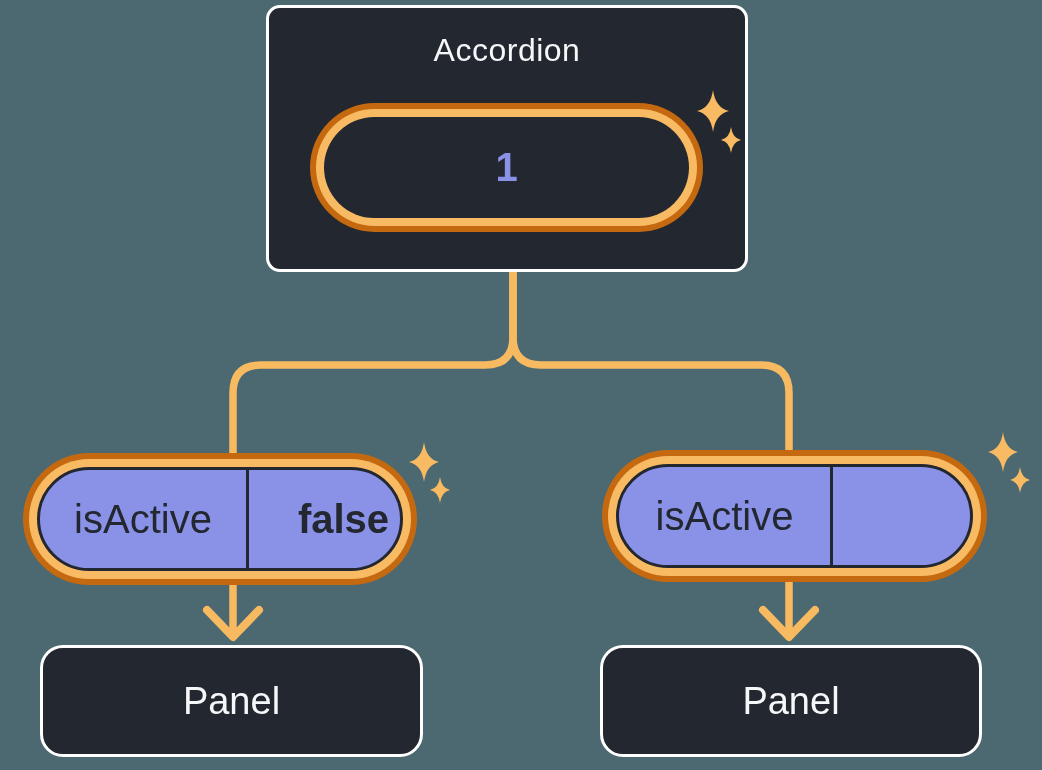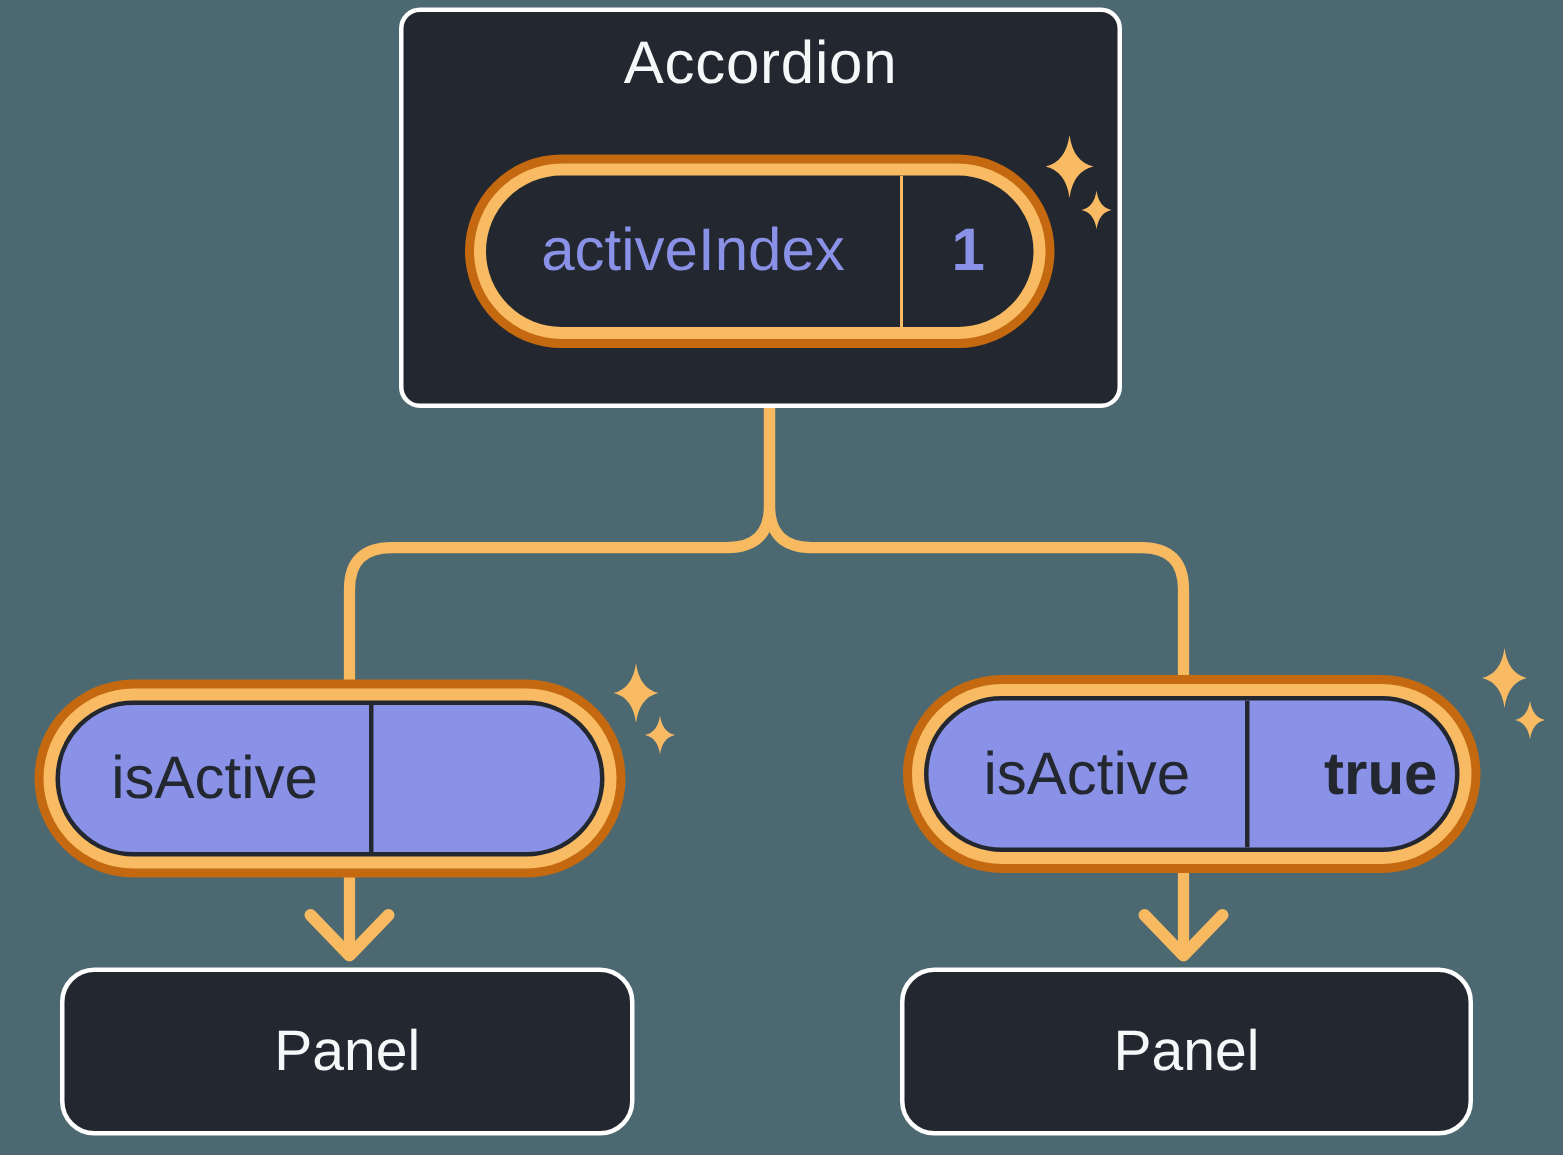--- a/index.html
+++ b/index.html
@@ -16,22 +16,22 @@
   .sparkle{fill:var(--c-orange-light,#F8BB63);}
 
   .component-box{
     position:absolute;z-index:2;box-sizing:border-box;
     background:var(--c-box-fill,#23272F);
     border:3px solid var(--c-box-border,#FFFFFF);
     border-radius:14px;
   }
   .accordion-box{left:266px;top:5px;width:482px;height:267px;}
   .box-title{
-    margin-top:12px;text-align:center;
-    font-size:40px;font-weight:500;letter-spacing:.5px;
+    margin-top:24px;text-align:center;
+    font-size:32px;font-weight:500;letter-spacing:.5px;
     color:var(--c-text-light,#F6F7F9);
   }
 
   .pill{position:absolute;z-index:2;box-sizing:border-box;border-radius:999px;
     background:var(--c-orange-dark,#C4690F);padding:6px;}
   .pill-mid{height:100%;box-sizing:border-box;border-radius:999px;
     background:var(--c-orange-light,#F8BB63);padding:8px;}
   .pill-inner{height:100%;box-sizing:border-box;border-radius:999px;display:flex;
     align-items:stretch;overflow:hidden;}
   .pill-inner.dark{background:var(--c-box-fill,#23272F);}
@@ -74,39 +74,38 @@
     </g>
   </svg>
 
   <div class="component-box accordion-box">
     <div class="box-title">Accordion</div>
   </div>
 
   <div class="pill state-pill" style="left:310px;top:103px;">
     <div class="pill-mid">
       <div class="pill-inner dark">
-        <div class="cell label">activeIndex</div>
         <div class="cell value">1</div>
       </div>
     </div>
   </div>
 
   <div class="pill prop-pill-left">
     <div class="pill-mid">
       <div class="pill-inner purple">
         <div class="cell label">isActive</div>
+        <div class="cell value">false</div>
       </div>
     </div>
   </div>
 
   <div class="pill prop-pill-right">
     <div class="pill-mid">
       <div class="pill-inner purple">
         <div class="cell label">isActive</div>
-        <div class="cell value">true</div>
       </div>
     </div>
   </div>
 
   <div class="component-box panel-box panel-left">
     <div class="panel-title">Panel</div>
   </div>
   <div class="component-box panel-box panel-right">
     <div class="panel-title">Panel</div>
   </div>

